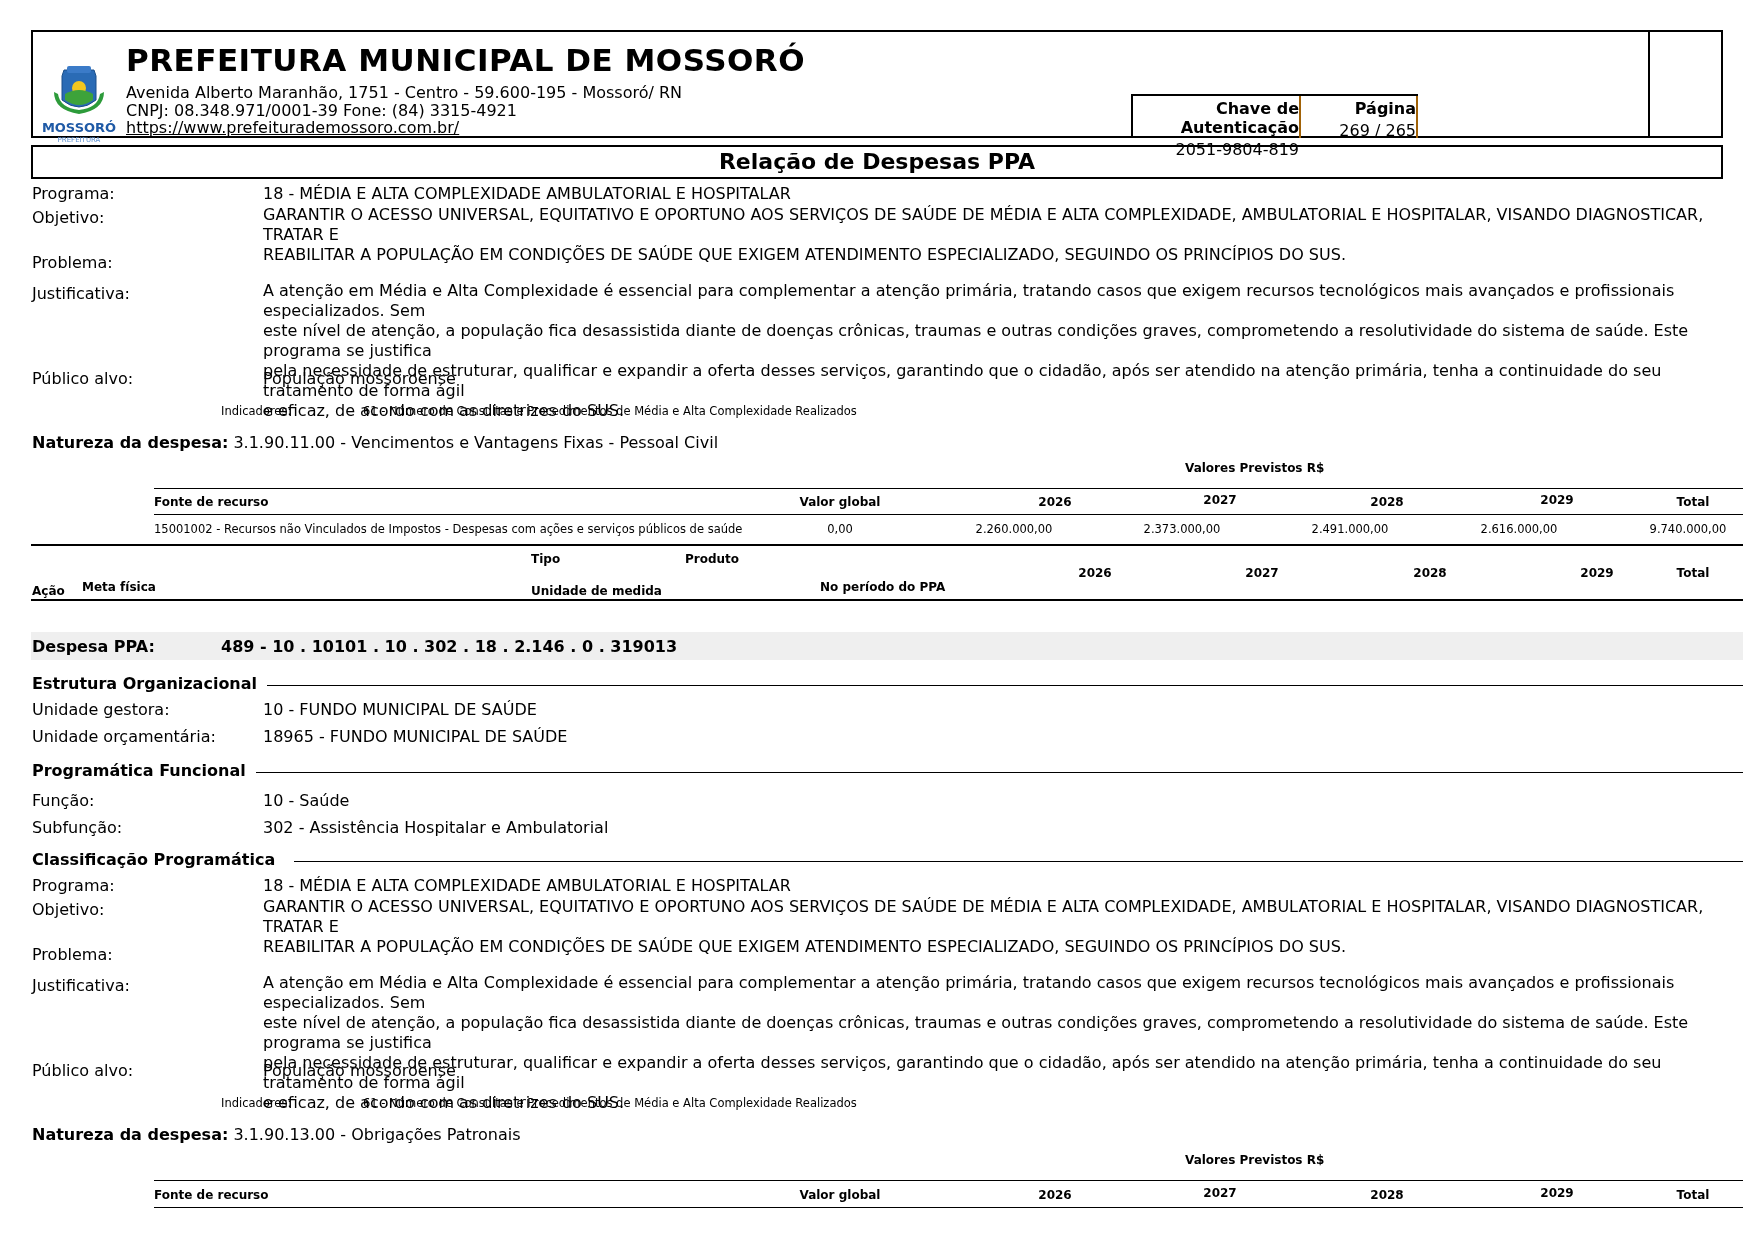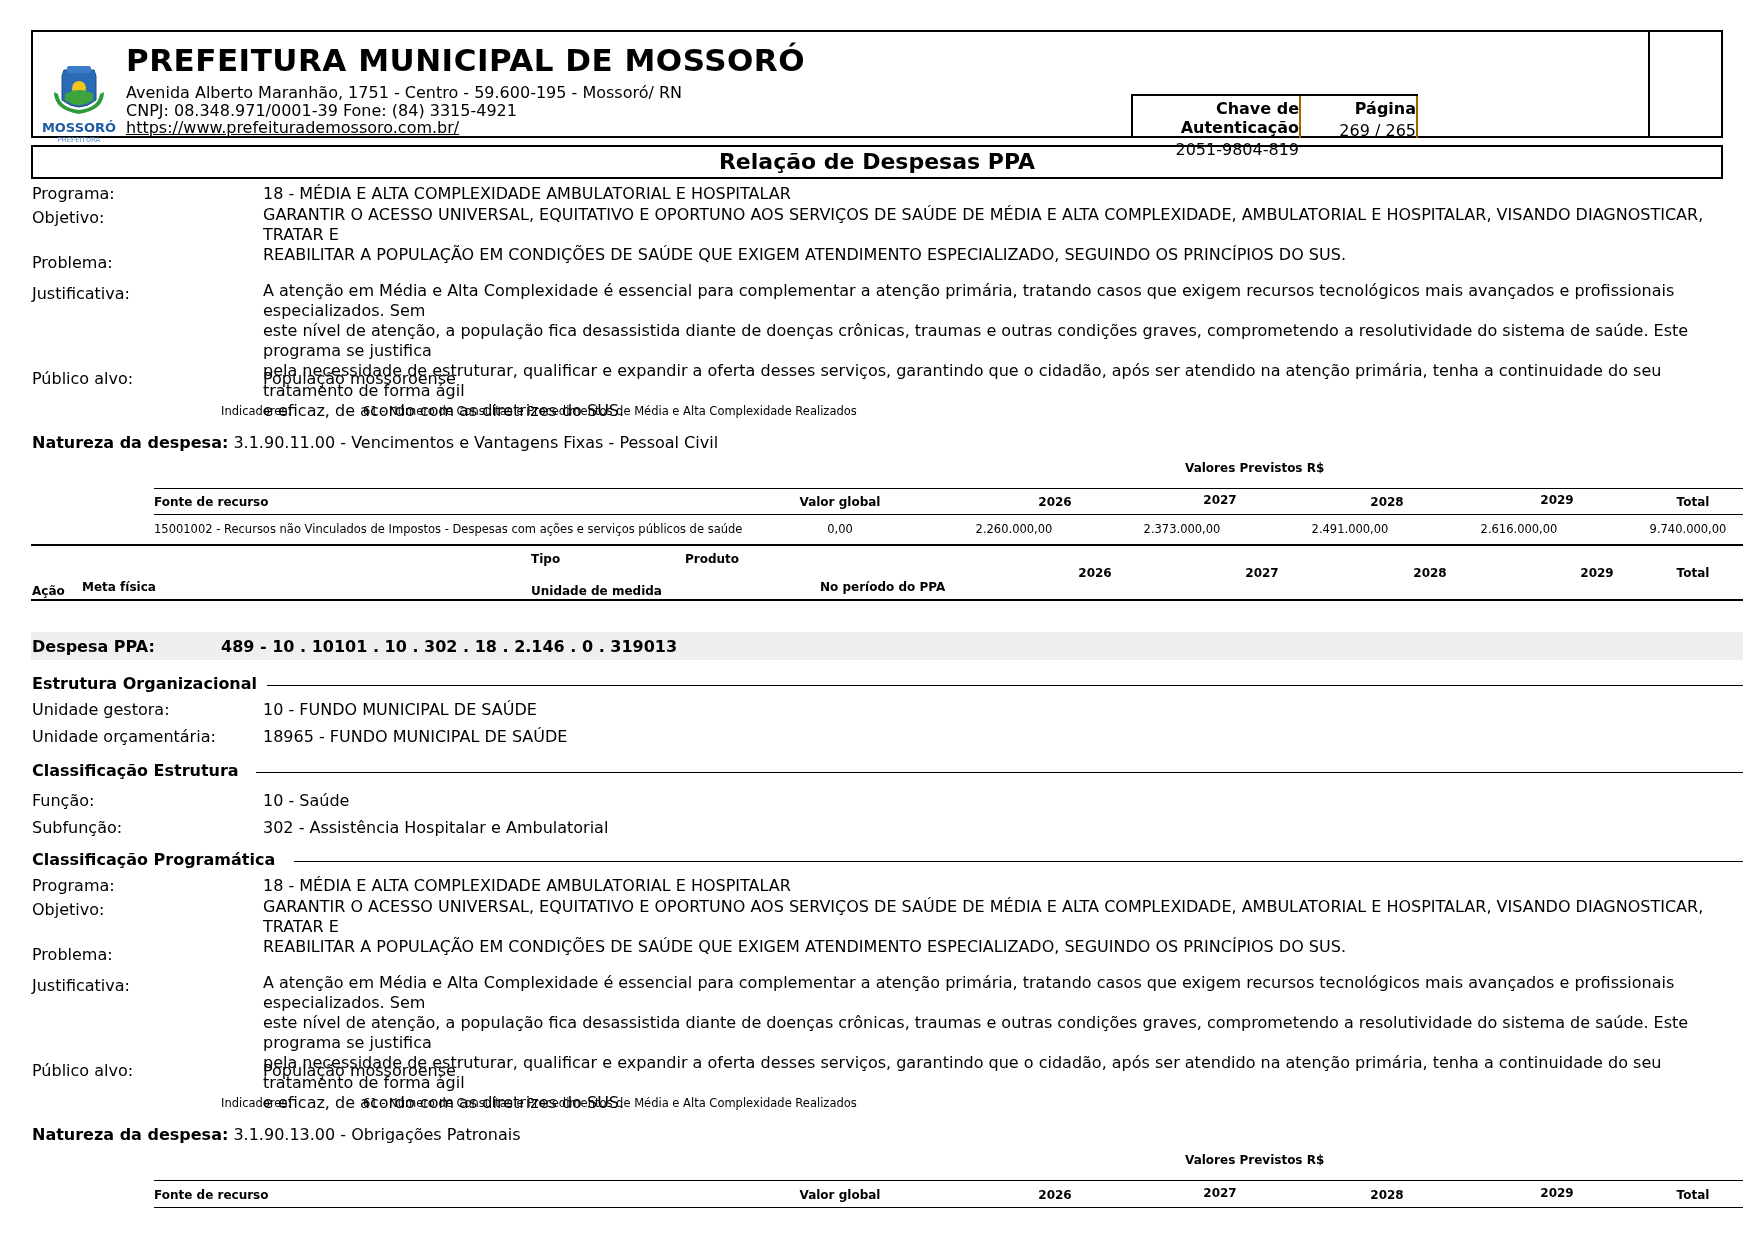--- a/index.html
+++ b/index.html
@@ -135,21 +135,21 @@
 <div class="abs bold" style="left:32px; top:637px; font-size:16px;">Despesa PPA:</div>
 <div class="abs bold" style="left:221px; top:637px; font-size:16px;">489 - 10 . 10101 . 10 . 302 . 18 . 2.146 . 0 . 319013</div>
 
 <div class="abs sec-title" style="top:674px;">Estrutura Organizacional</div>
 <div class="abs hline-thin" style="left:267px; top:685px; width:1476px;"></div>
 <div class="abs lbl" style="top:700px;">Unidade gestora:</div>
 <div class="abs val" style="top:700px;">10 - FUNDO MUNICIPAL DE SAÚDE</div>
 <div class="abs lbl" style="top:727px;">Unidade orçamentária:</div>
 <div class="abs val" style="top:727px;">18965 - FUNDO MUNICIPAL DE SAÚDE</div>
 
-<div class="abs sec-title" style="top:761px;">Classificação Estrutura</div>
+<div class="abs sec-title" style="top:761px;">Programática Funcional</div>
 <div class="abs hline-thin" style="left:256px; top:772px; width:1487px;"></div>
 <div class="abs lbl" style="top:791px;">Função:</div>
 <div class="abs val" style="top:791px;">10 - Saúde</div>
 <div class="abs lbl" style="top:818px;">Subfunção:</div>
 <div class="abs val" style="top:818px;">302 - Assistência Hospitalar e Ambulatorial</div>
 
 <div class="abs sec-title" style="top:850px;">Classificação Programática</div>
 <div class="abs hline-thin" style="left:294px; top:861px; width:1449px;"></div>
 <div class="abs lbl" style="top:876px;">Programa:</div>
 <div class="abs val" style="top:876px;">18 - MÉDIA E ALTA COMPLEXIDADE AMBULATORIAL E HOSPITALAR</div>

